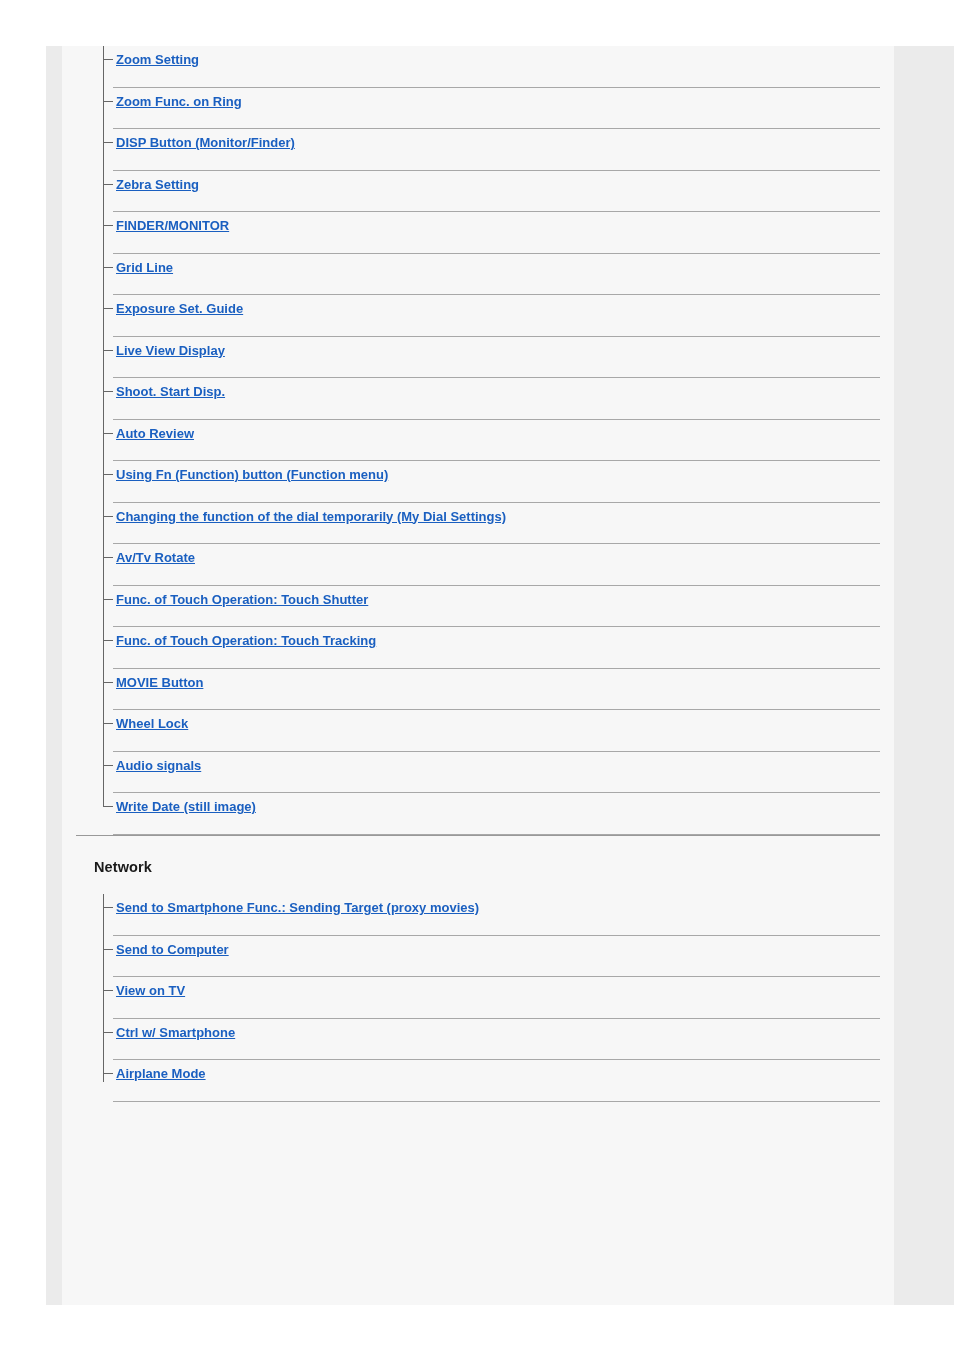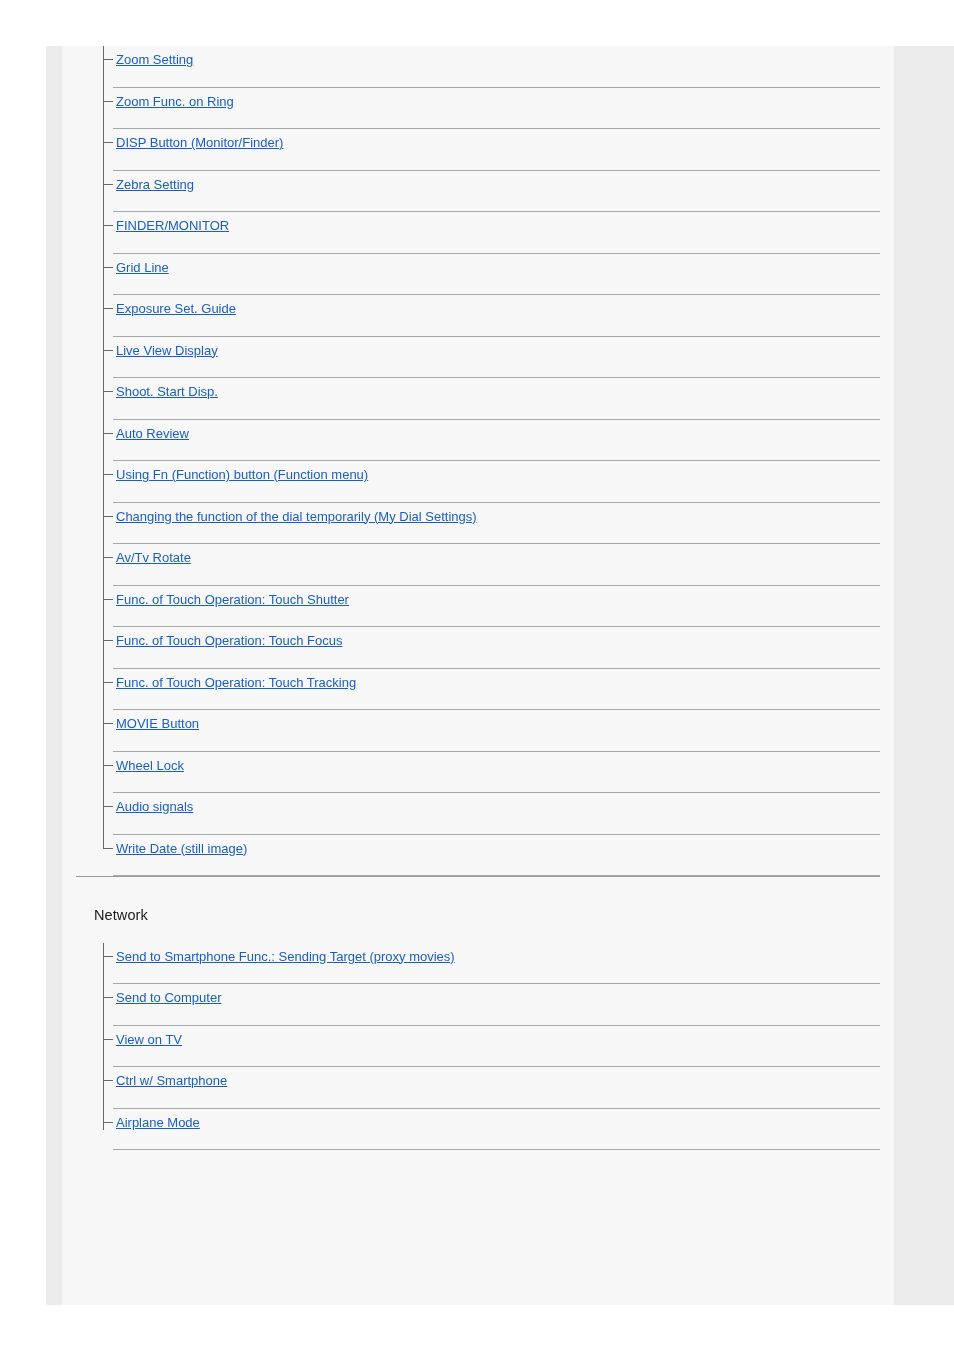--- a/index.html
+++ b/index.html
@@ -43,35 +43,36 @@
     top: 46px;
     width: 832px;
     height: 1259px;
     background: #f7f7f7;
     box-sizing: border-box;
   }
 
   
   .section {
     position: relative;
+    font-weight: bold;
   }
 
   .section-divider {
     position: relative;
     height: 1px;
     background: #999999;
     margin-left: 14px;   
     margin-right: 14px;  
   }
 
   .section-title {
     font-size: 14.5px;
     color: #1a1a1a;
     line-height: 1;
-    padding: 31px 0 0 32px;  
+    padding: 24px 0 0 32px;  
     letter-spacing: 0.1px;
   }
 
   
   .tree {
     position: relative;
     margin: 0;
     padding: 0;
     list-style: none;
   }
@@ -191,23 +192,20 @@
         <li class="tree-item">
           <a class="tree-link">Changing the function of the dial temporarily (My Dial Settings)</a>
         </li>
         <li class="tree-item">
           <a class="tree-link">Av/Tv Rotate</a>
         </li>
         <li class="tree-item">
           <a class="tree-link">Func. of Touch Operation: Touch Shutter</a>
         </li>
         <li class="tree-item">
-          <a class="tree-link">Func. of Touch Operation: Touch Focus</a>
-        </li>
-        <li class="tree-item">
           <a class="tree-link">Func. of Touch Operation: Touch Tracking</a>
         </li>
         <li class="tree-item">
           <a class="tree-link">MOVIE Button</a>
         </li>
         <li class="tree-item">
           <a class="tree-link">Wheel Lock</a>
         </li>
         <li class="tree-item">
           <a class="tree-link">Audio signals</a>

